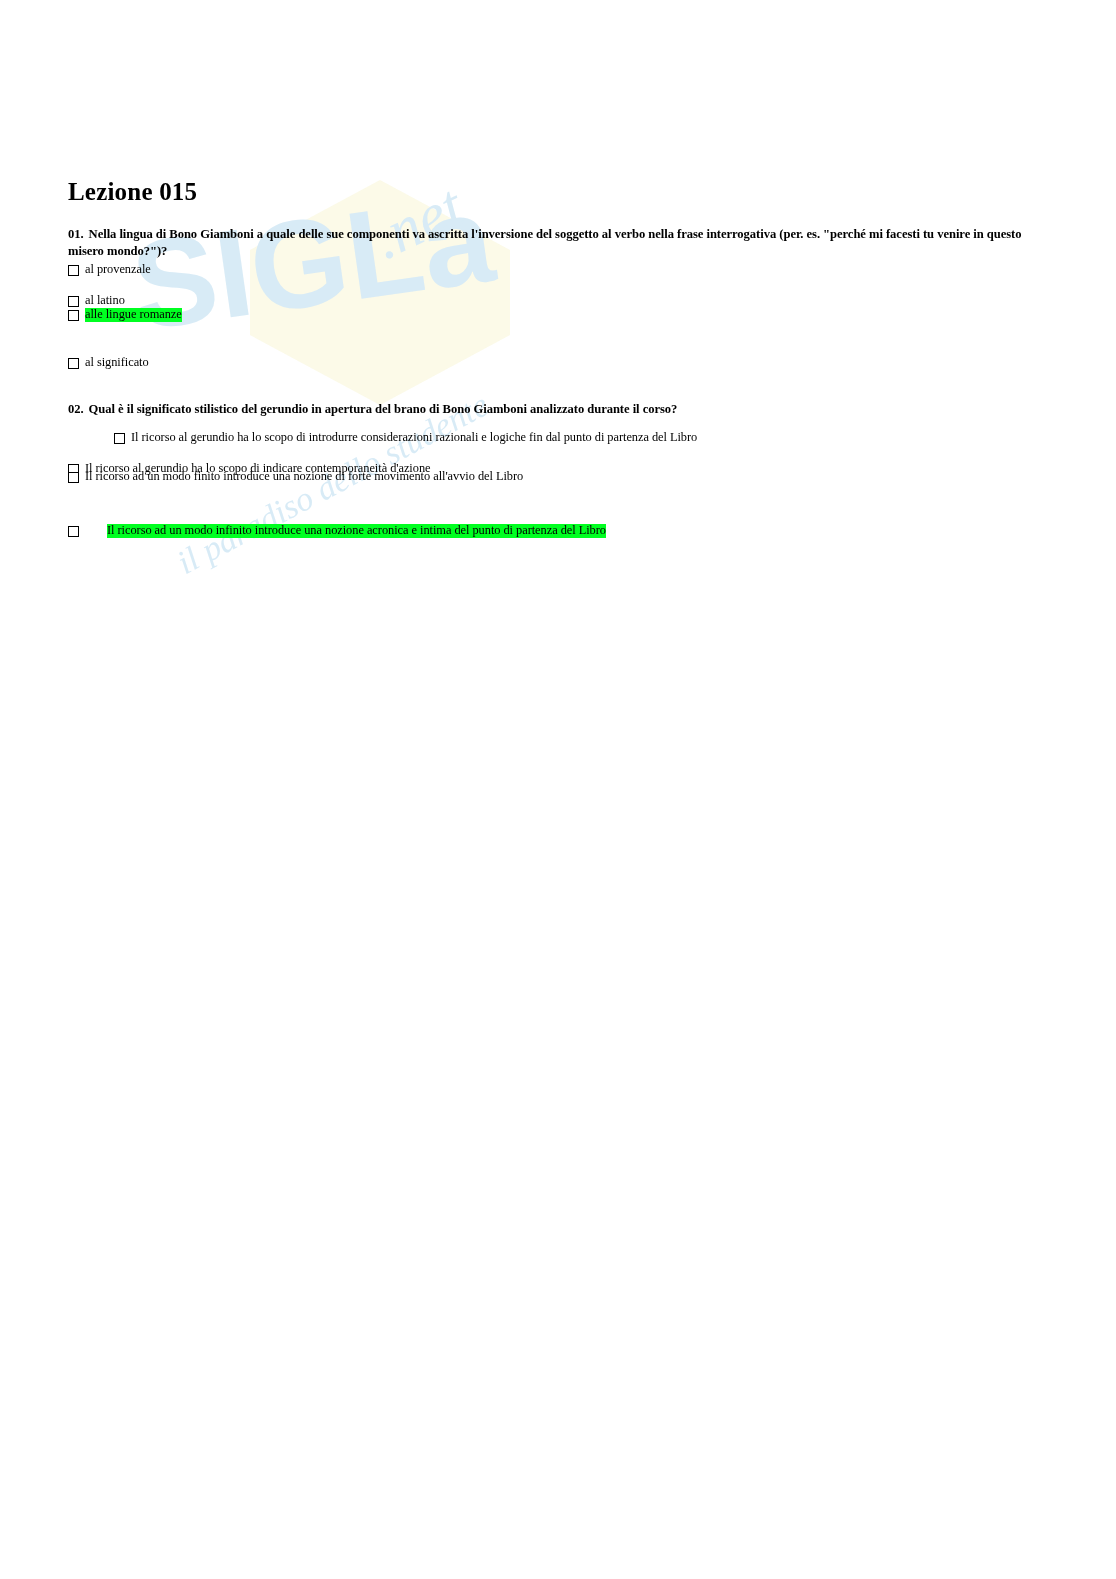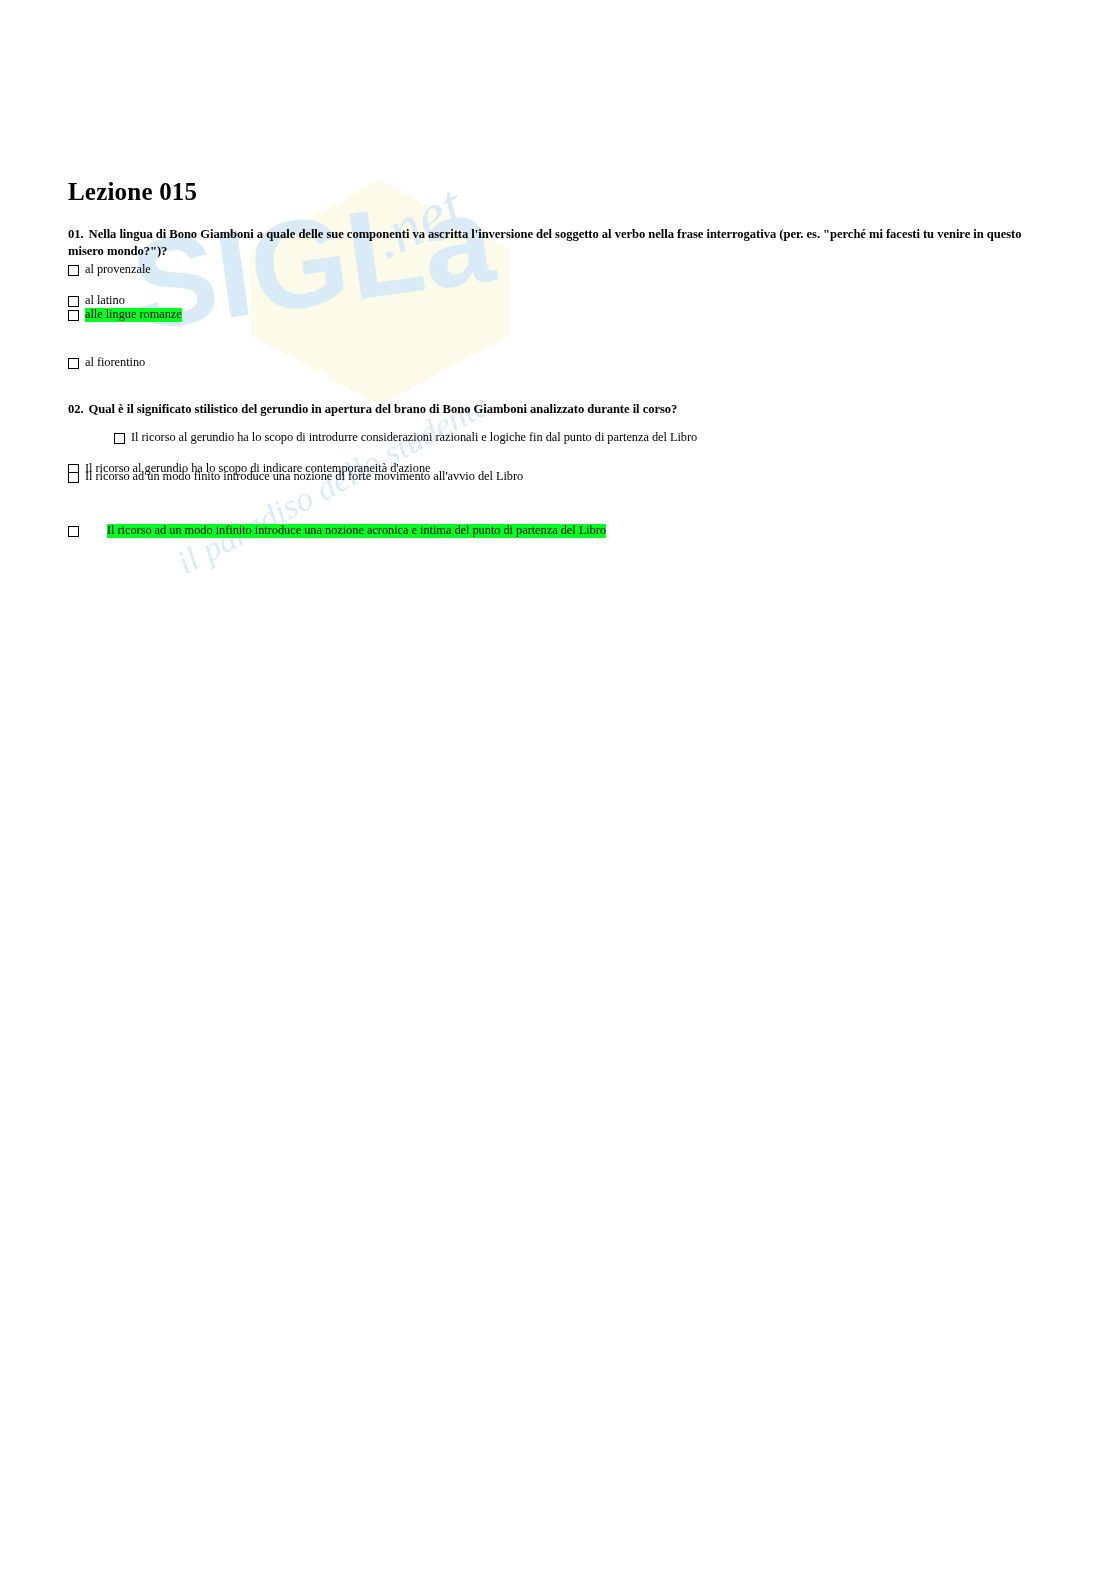--- a/index.html
+++ b/index.html
@@ -115,21 +115,21 @@
     <div class="option-row" style="top:294px;justify-content:flex-end;">
       <span class="checkbox"></span>
       <span class="option-text">al latino</span>
     </div>
     <div class="option-row" style="top:308px;">
       <span class="checkbox"></span>
       <span class="option-text hl">alle lingue romanze</span>
     </div>
     <div class="option-row" style="top:356px;">
       <span class="checkbox"></span>
-      <span class="option-text">al fiorentino</span>
+      <span class="option-text">al significato</span>
     </div>
 
     <div class="question" style="top:401px;">
       <span class="q-num">02.</span><span>Qual è il significato stilistico del gerundio in apertura del brano di Bono Giamboni analizzato durante il corso?</span>
     </div>
 
     <div class="option-row" style="top:431px;margin-left:46px;">
       <span class="checkbox"></span>
       <span class="option-text">Il ricorso al gerundio ha lo scopo di introdurre considerazioni razionali e logiche fin dal punto di partenza del Libro</span>
     </div>

